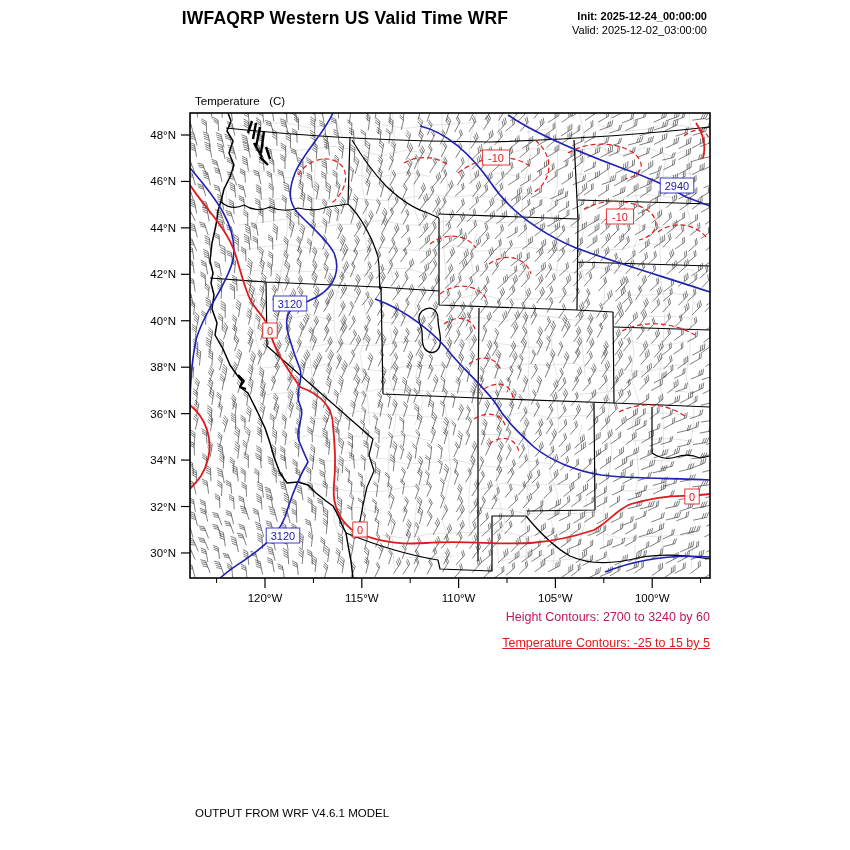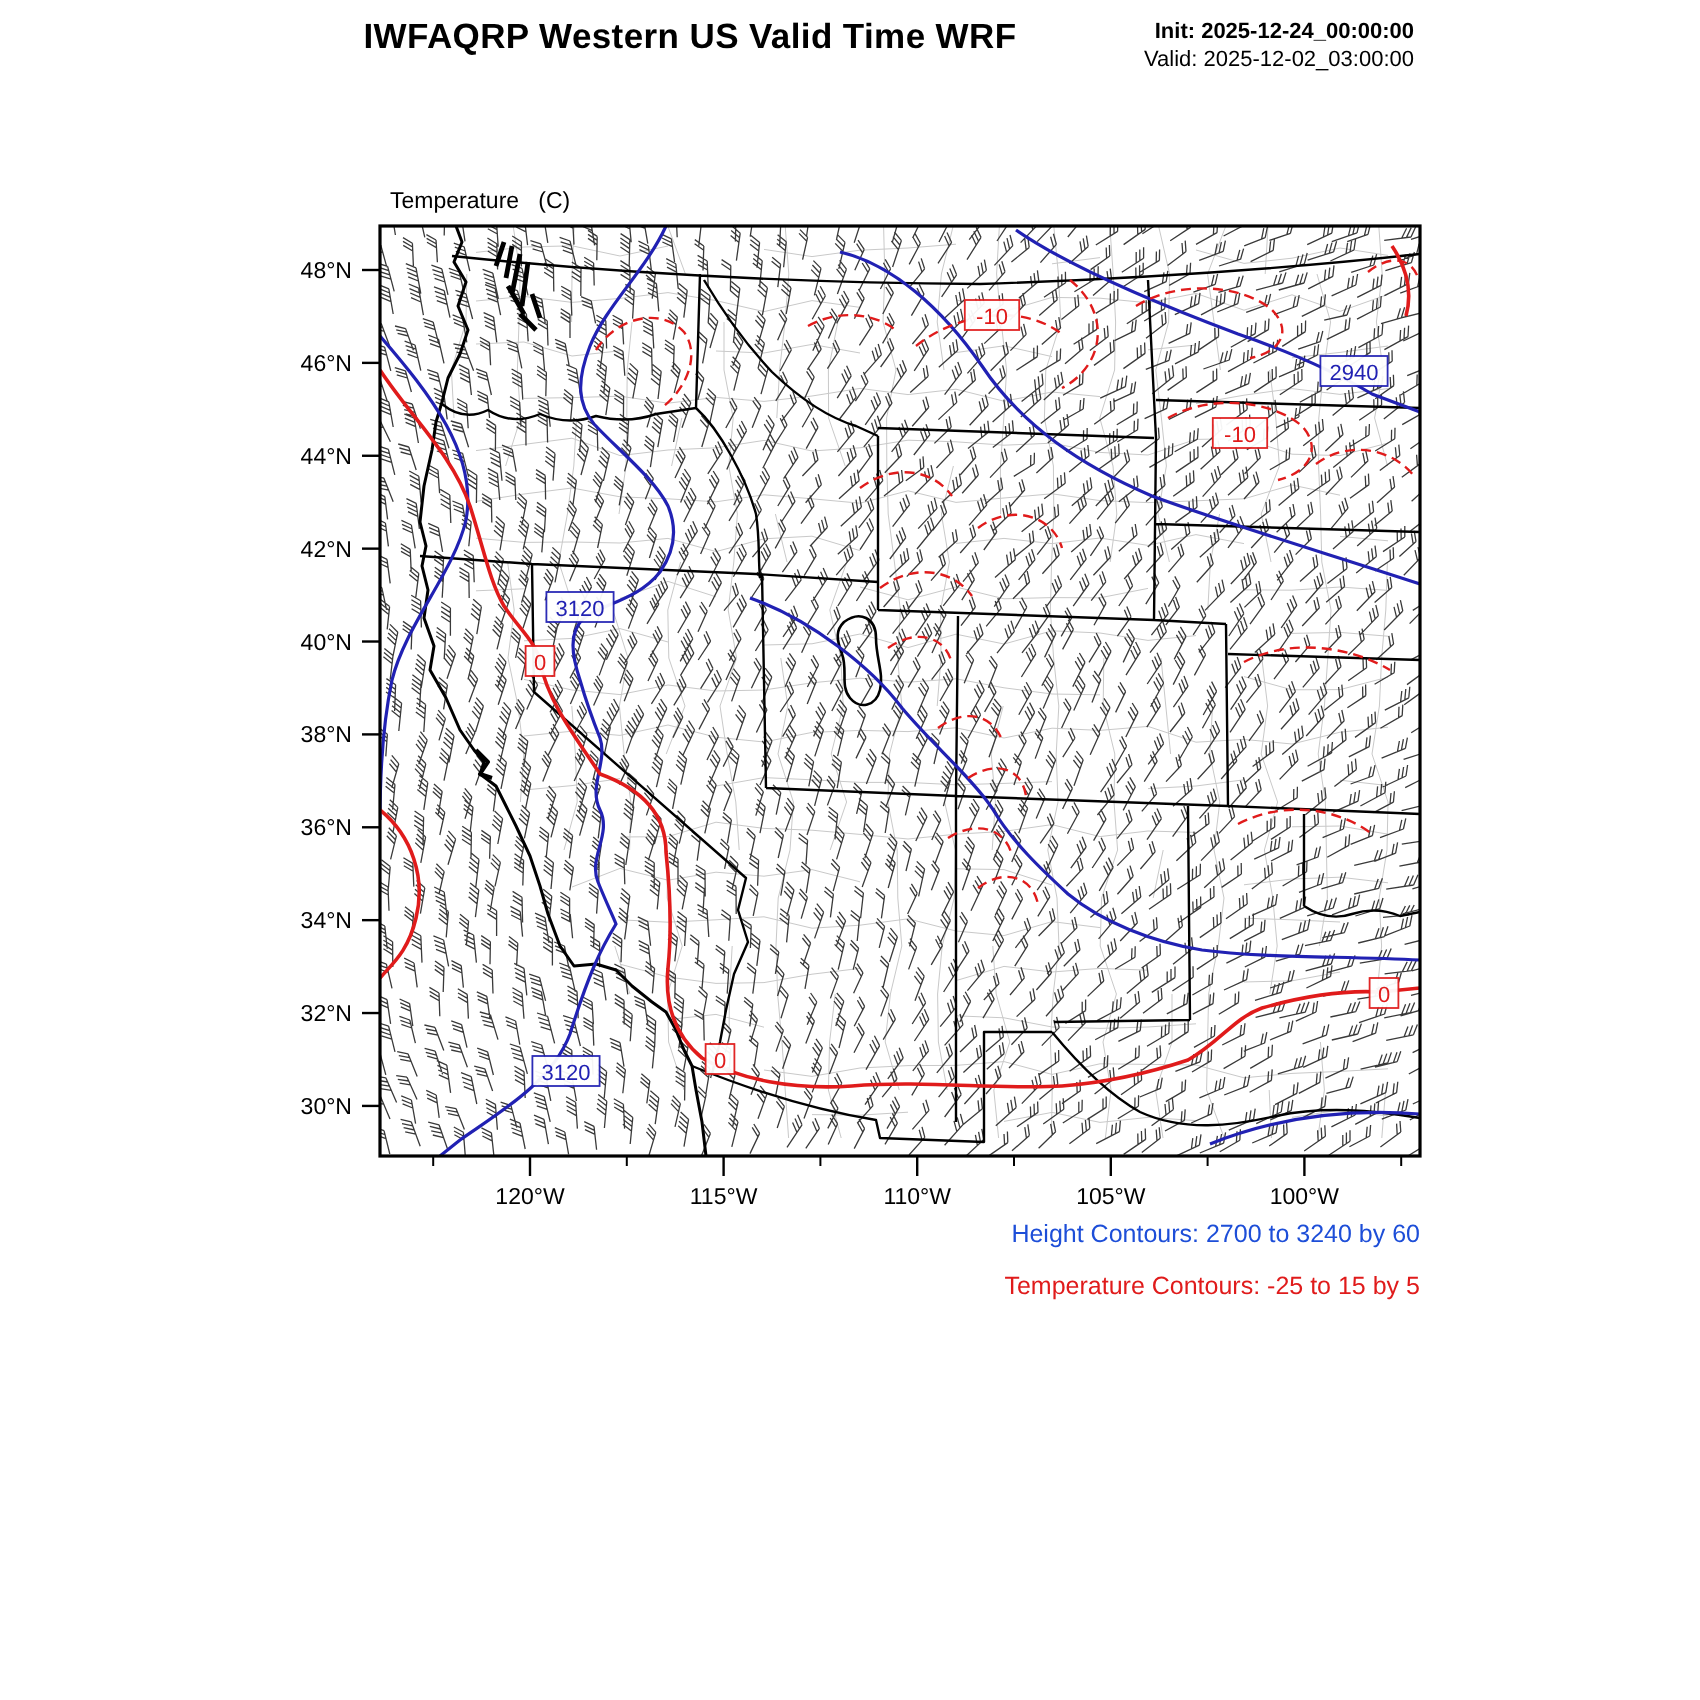--- a/index.html
+++ b/index.html
@@ -3,21 +3,21 @@
 <meta charset="utf-8">
 <style>
   html,body{margin:0;padding:0;}
   body{width:850px;height:850px;background:#ffffff;font-family:"Liberation Sans",sans-serif;position:relative;overflow:hidden;}
   .abs{position:absolute;}
   #title{left:95px;top:8px;width:500px;text-align:center;font-size:17.5px;font-weight:bold;color:#000;letter-spacing:.2px;}
   #initvalid{right:143px;top:9px;text-align:right;font-size:11px;line-height:14px;color:#000;}
   #initvalid .b{font-weight:bold;}
   #vars{left:195px;top:64px;font-size:11.5px;line-height:15px;color:#000;white-space:pre;}
   #hlegend{right:140px;top:610px;font-size:12.5px;text-align:right;}
-  #tlegend{right:140px;top:636px;font-size:12.5px;}
+  #tlegend{right:140px;top:636px;font-size:12.5px;text-decoration:underline;}
   #footer{left:195px;top:806px;font-size:11.5px;line-height:15px;color:#000;}
   svg text{font-family:"Liberation Sans",sans-serif;}
 </style>
 </head>
 <body>
 
 <div class="abs" id="title">IWFAQRP Western US Valid Time WRF</div>
 
 <div class="abs" id="initvalid">
   <div class="b">Init: 2025-12-24_00:00:00</div>
@@ -122,17 +122,18 @@
           <rect x="162.8" y="409" width="14.4" height="15" fill="#fff" stroke="#e01b1b" stroke-width="0.9" opacity="0.95"></rect>
           <text x="170" y="421" text-anchor="middle" font-size="11" fill="#e01b1b">0</text>
           <rect x="494.8" y="376" width="14.4" height="15" fill="#fff" stroke="#e01b1b" stroke-width="0.9" opacity="0.95"></rect>
           <text x="502" y="388" text-anchor="middle" font-size="11" fill="#e01b1b">0</text>
         </g>
     </g>
     <rect x="0" y="0" width="520" height="465" fill="none" stroke="#000" stroke-width="1.6"></rect>
   </g>
 </svg>
 
-<div class="abs" id="hlegend" style="color: #1d4ed8;">Height Contours: 2700 to 3240 by 60</div>
+<div class="abs" id="hlegend" style="color: #be185d;">Height Contours: 2700 to 3240 by 60</div>
 <div class="abs" id="tlegend" style="color: rgb(224, 27, 27);">Temperature Contours: -25 to 15 by 5</div>
 
 <div class="abs" id="footer">
+  <div>OUTPUT FROM WRF V4.6.1 MODEL</div>
 </div>
 
 </body></html>

